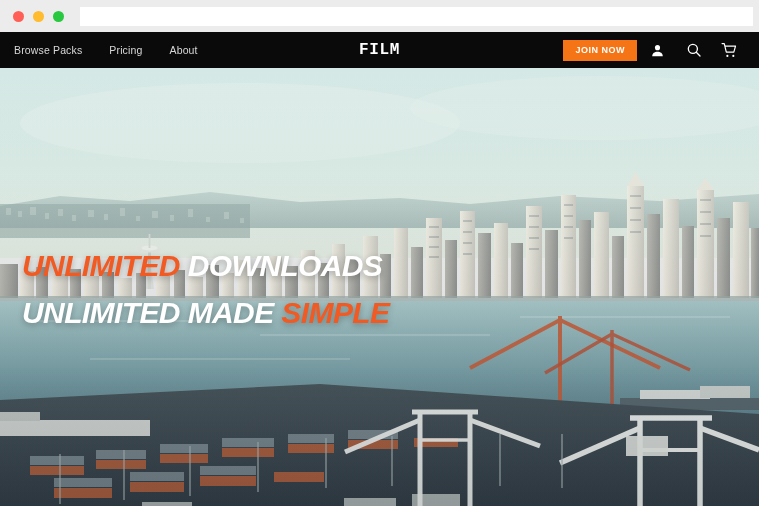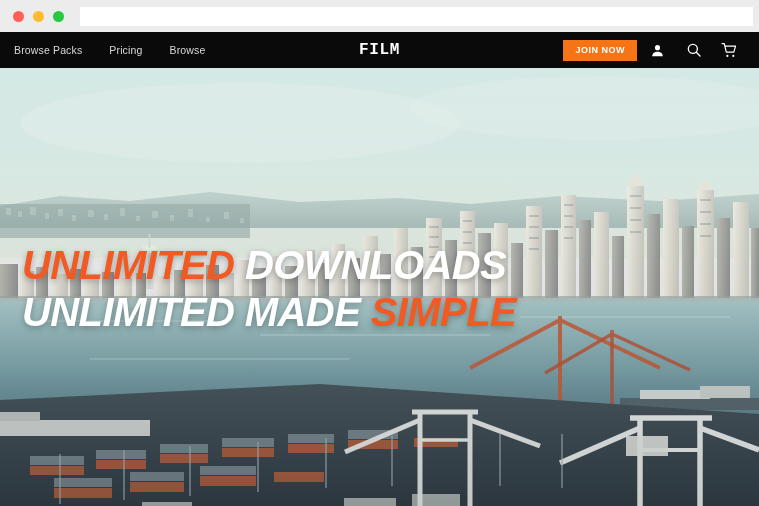--- a/index.html
+++ b/index.html
@@ -81,21 +81,21 @@
       rgba(200,225,225,0.12) 28%,
       rgba(20,40,50,0.05) 55%,
       rgba(10,25,35,0.16) 100%);
   }
 
   .hero-copy{
     position:absolute; left:22px; top:174px;
     width:700px;
   }
   .hero-line{
-    font-size:40px; font-weight:bold; font-style:italic;
+    font-size:30px; font-weight:bold; font-style:italic;
     letter-spacing:-0.6px; line-height:47px;
     white-space:nowrap;
     text-shadow:0 2px 6px rgba(0,0,0,0.28);
   }
   .hero-line .w{ color:#ffffff; }
   .hero-line .o{ color:#f15a22; }
 </style>
 </head>
 <body>
 
@@ -106,21 +106,21 @@
     <span class="tl green"></span>
   </div>
   <input class="url-bar" type="text" value="" placeholder="" style="">
 </div>
 
 <div class="topnav">
 
   <div class="nav-links">
     <span class="nav-link">Browse Packs</span>
     <span class="nav-link">Pricing</span>
-    <span class="nav-link">Browse</span>
+    <span class="nav-link">About</span>
   </div>
 
   <div class="logo">
     <span class="film">FILM</span><span class="hero">HERO</span>
   </div>
 
   <div class="nav-right">
 
     <button class="join-btn">JOIN NOW</button>
 

